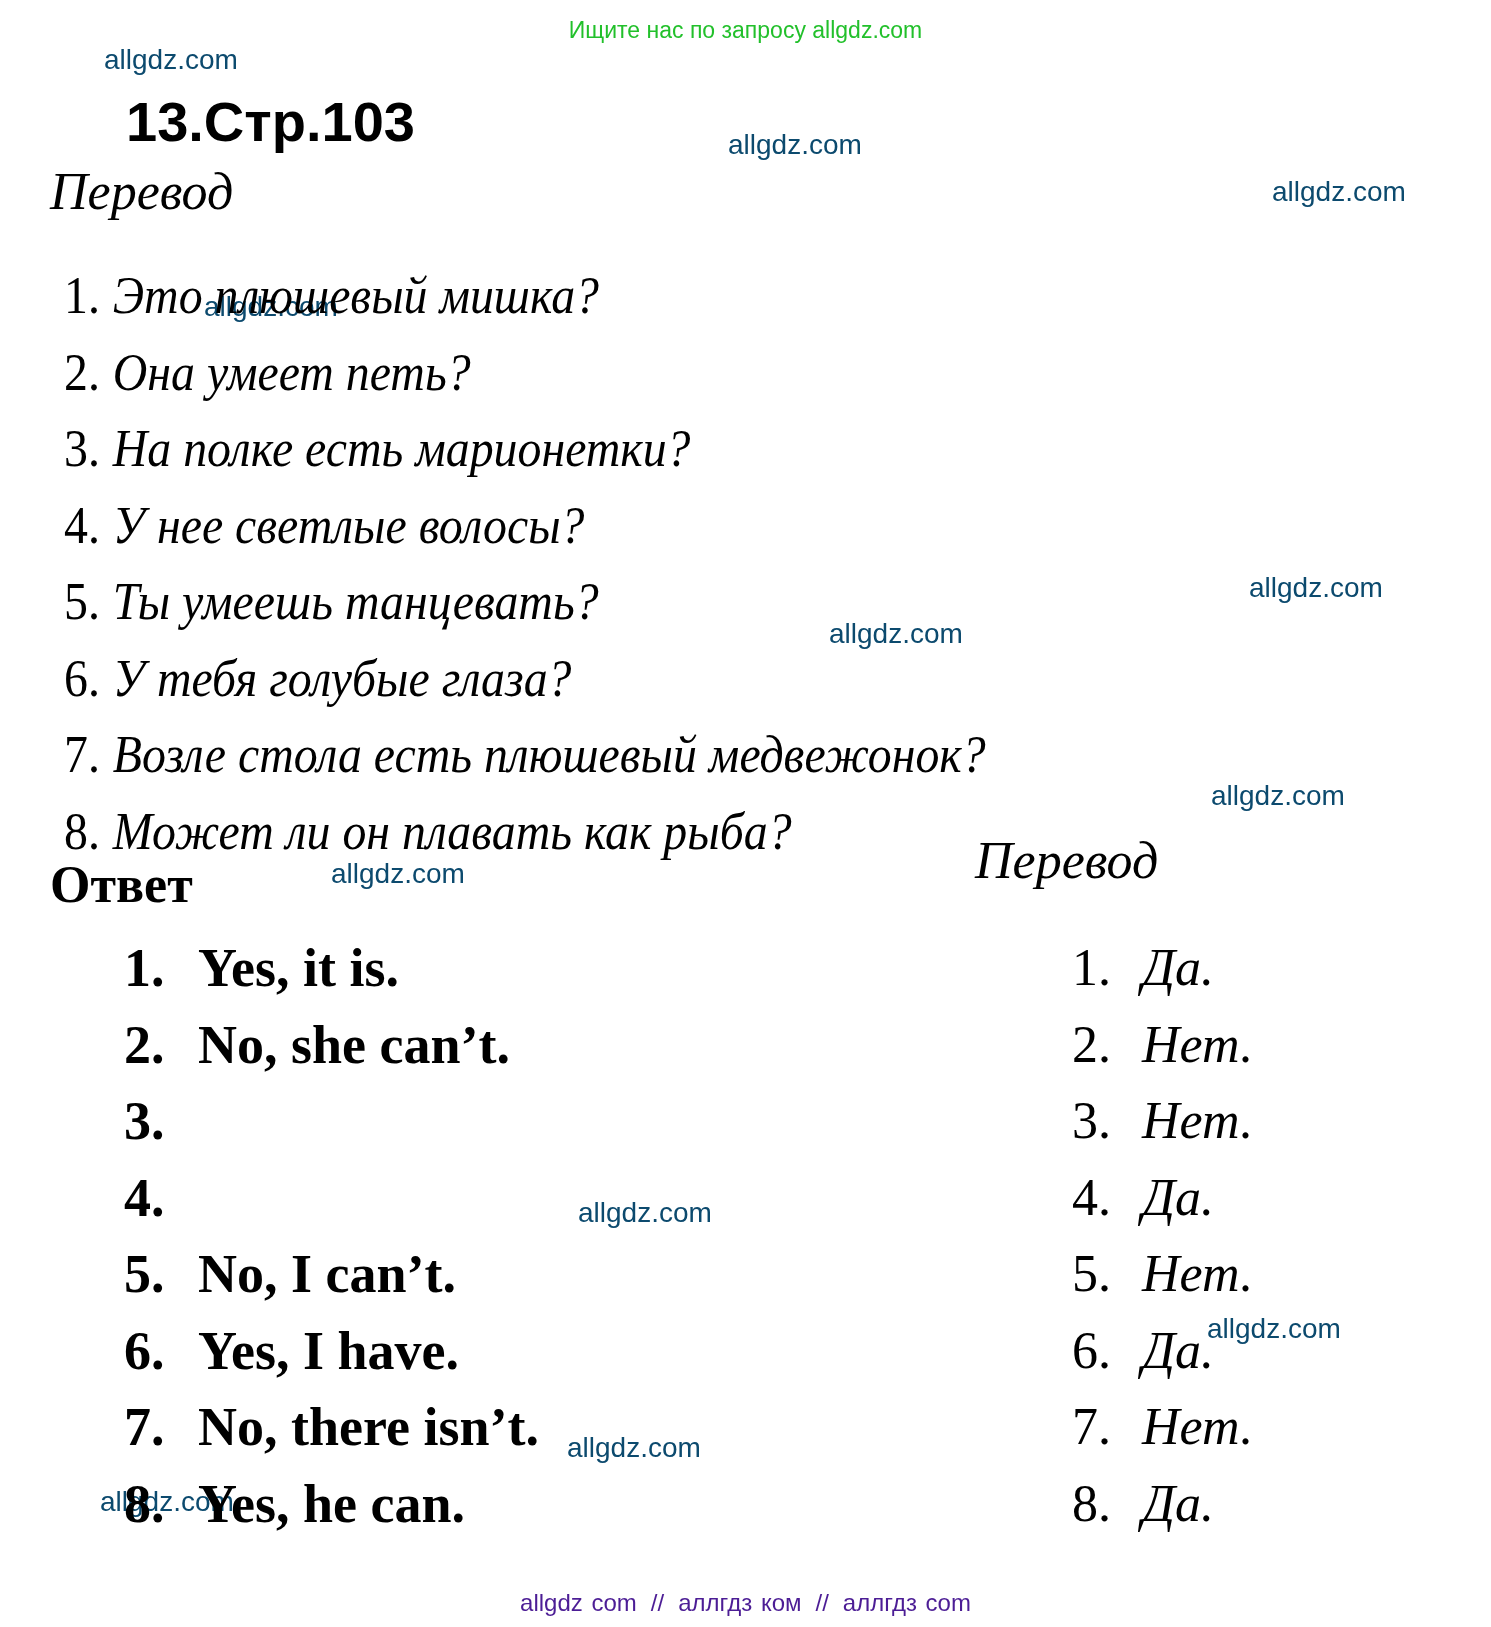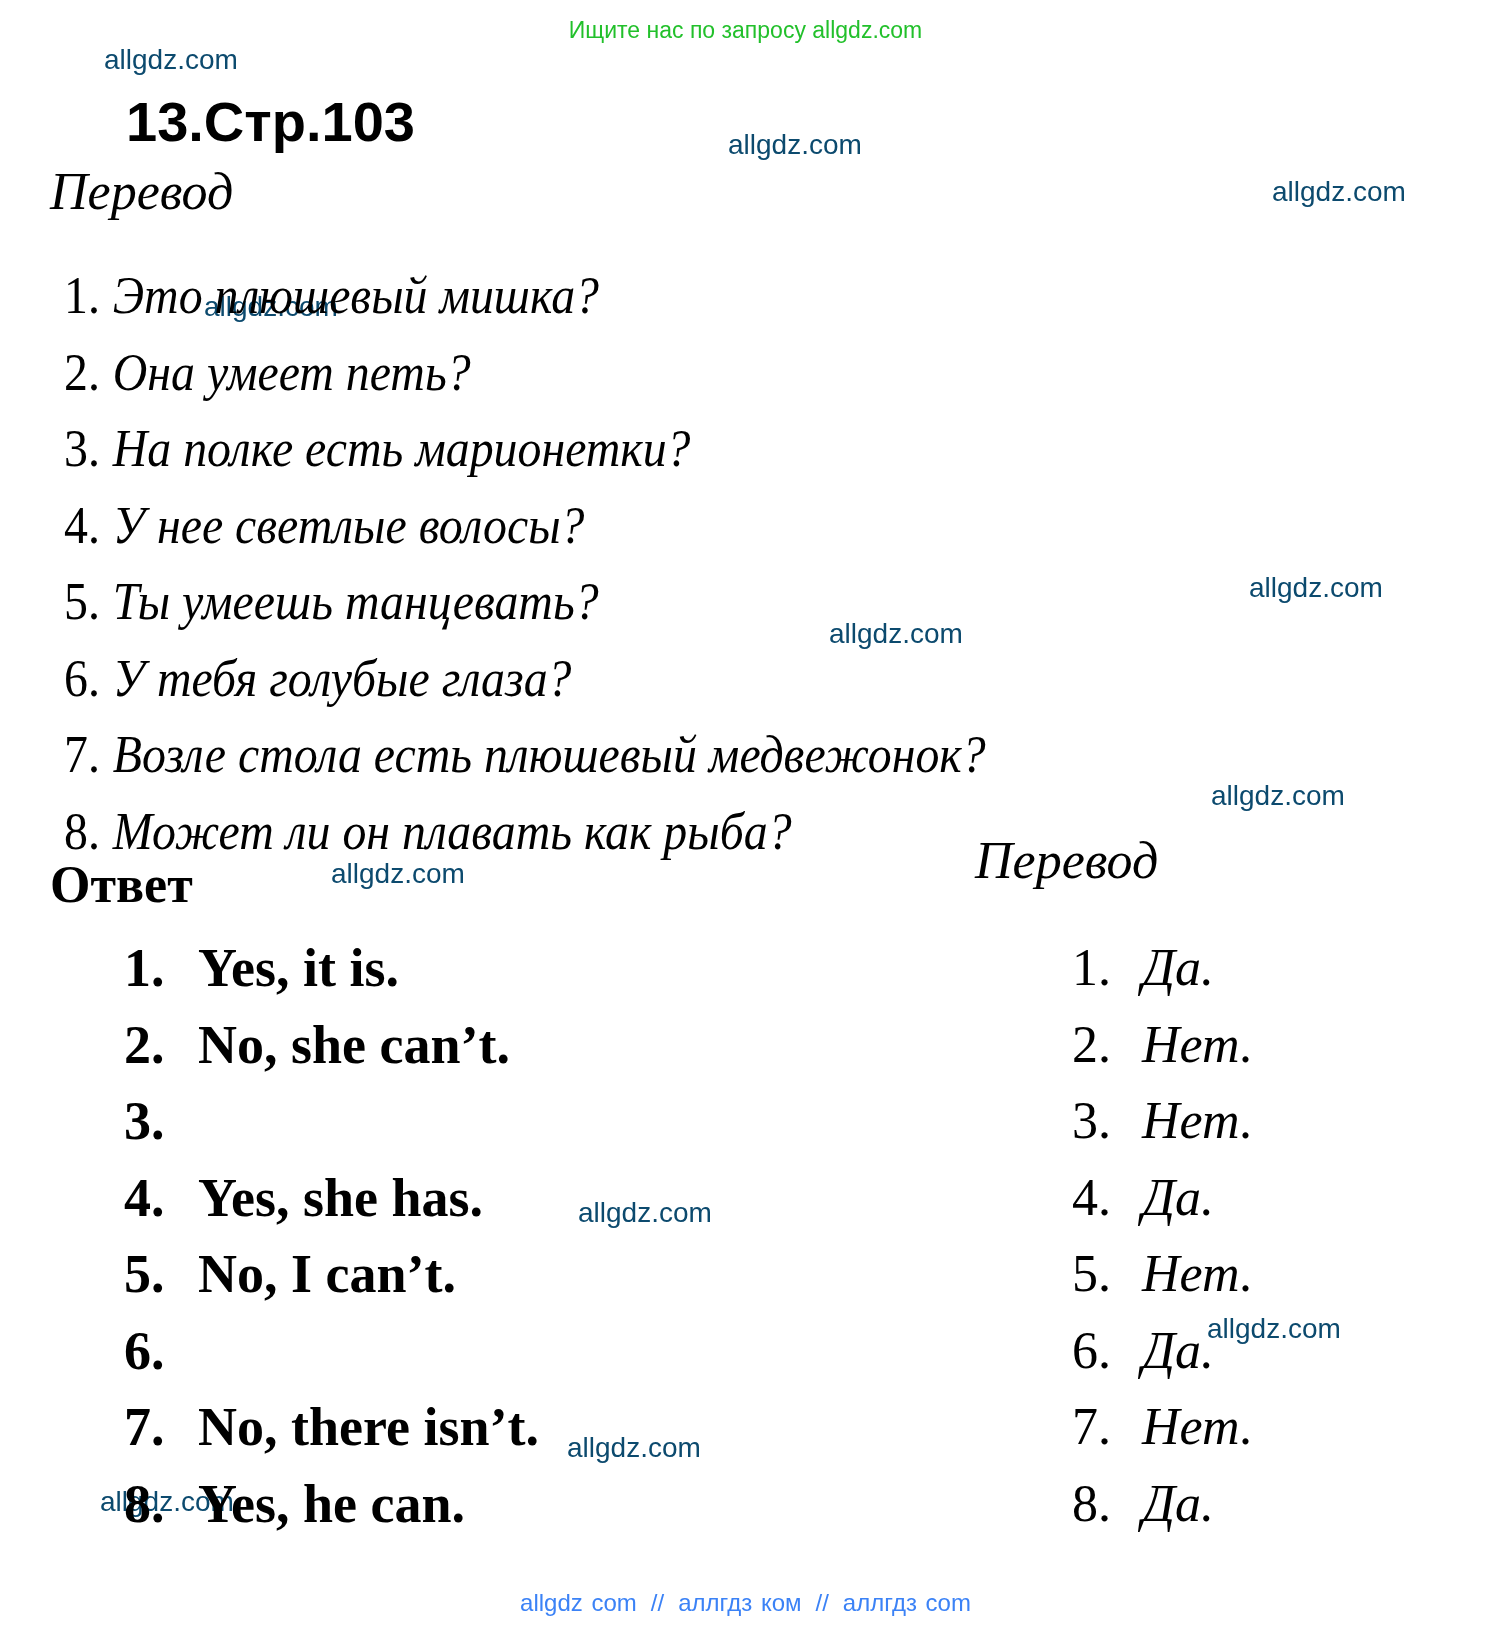--- a/index.html
+++ b/index.html
@@ -26,21 +26,21 @@
       line-height: 30px;
     }
     .bottom-banner {
       position: absolute;
       left: 0;
       top: 1587px;
       width: 1491px;
       text-align: center;
       font-family: "Liberation Sans", sans-serif;
       font-size: 24px;
-      color: #3b82f6;
+      color: #4c1d95;
       line-height: 32px;
       word-spacing: 2px;
     }
     .bottom-banner .sep {
       margin: 0 14px;
     }
     .wm {
       position: absolute;
       font-family: "Liberation Sans", sans-serif;
       font-size: 28px;
@@ -175,28 +175,28 @@
     </li>
   <li class="a-item">
       <span class="a-num">2.</span>
       <span>No, she can’t.</span>
     </li>
   <li class="a-item">
       <span class="a-num">3.</span>
     </li>
   <li class="a-item">
       <span class="a-num">4.</span>
-      <span>Yes, she has.</span>
     </li>
   <li class="a-item">
       <span class="a-num">5.</span>
       <span>No, I can’t.</span>
     </li>
   <li class="a-item">
       <span class="a-num">6.</span>
+      <span>Yes, I have.</span>
     </li>
   <li class="a-item">
       <span class="a-num">7.</span>
       <span>No, there isn’t.</span>
     </li>
   <li class="a-item">
       <span class="a-num">8.</span>
       <span>Yes, he can.</span>
     </li>
 </ol>

